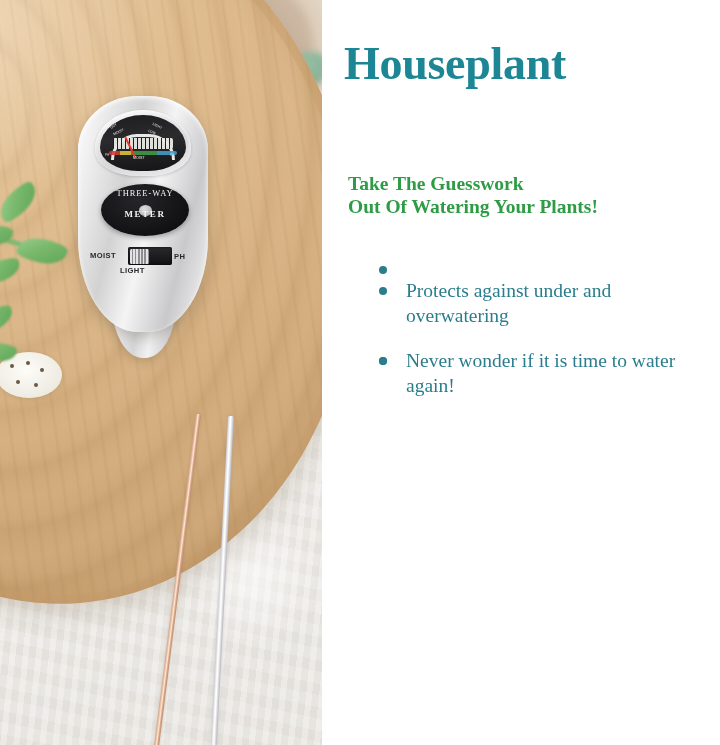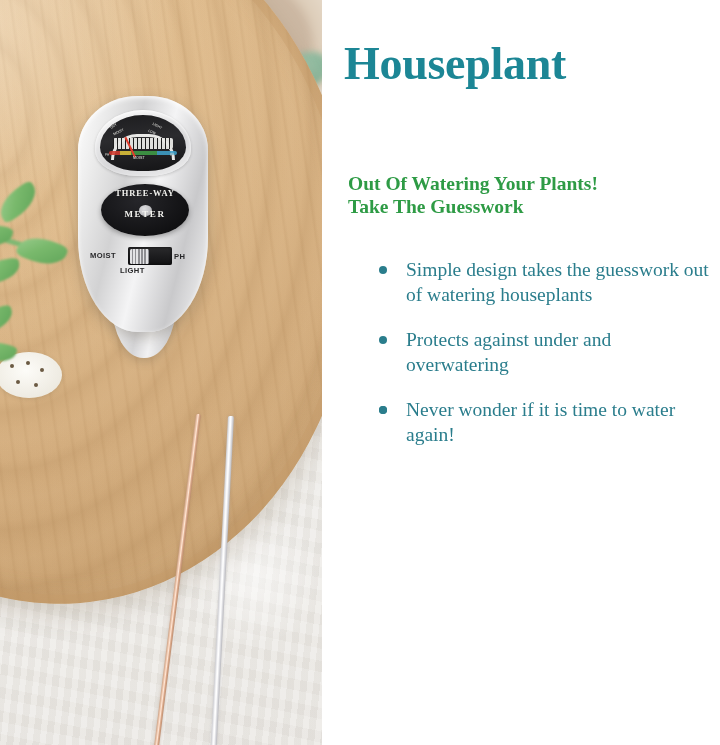--- a/index.html
+++ b/index.html
@@ -185,21 +185,21 @@
     position:absolute; left:23px; top:88px; width:88px; height:52px;
     border-radius:50%;
     background:radial-gradient(ellipse at 42% 32%, #26262a, #101012 74%);
     box-shadow:0 2px 5px rgba(0,0,0,.32);
     color:#f4f4f0;
     font-family:"Liberation Serif", serif;
     text-align:center;
   }
   #badge-oval .bt {
     position:absolute; left:0; right:0; top:4px;
-    font-size:8.5px; font-weight:700; letter-spacing:.9px;
+    font-size:8.5px; font-weight:400; letter-spacing:.9px;
   }
   #badge-oval .bb {
     position:absolute; left:0; right:0; bottom:17px;
     font-size:9px; font-weight:700; letter-spacing:1.6px;
   }
   #badge-oval .bdot {
     position:absolute; left:50%; top:50%; width:13px; height:11px;
     margin-left:-6.5px; margin-top:-5px; border-radius:50%;
     background:radial-gradient(circle at 40% 35%,#dddde0,#a9a9ad);
   }
@@ -369,28 +369,27 @@
     </div>
   </div>
 
   <div id="content">
 
     <div id="title-block">
       <div class="title-line">Houseplant</div>
     </div>
 
     <div id="subtitle-block">
+      <div class="subtitle-line">Take The Guesswork</div>
       <div class="subtitle-line">Out Of Watering Your Plants!</div>
-      <div class="subtitle-line">Take The Guesswork</div>
     </div>
 
     <div id="bullets">
       <div class="bullet-item">
         <span class="bullet-dot"></span>
-        <span class="bullet-text">Simple design takes the guesswork out of watering houseplants</span>
       </div>
       <div class="bullet-item">
         <span class="bullet-dot"></span>
         <span class="bullet-text">Protects against under and overwatering</span>
       </div>
       <div class="bullet-item">
         <span class="bullet-dot"></span>
       </div>
       <div class="bullet-item">
         <span class="bullet-dot"></span>

